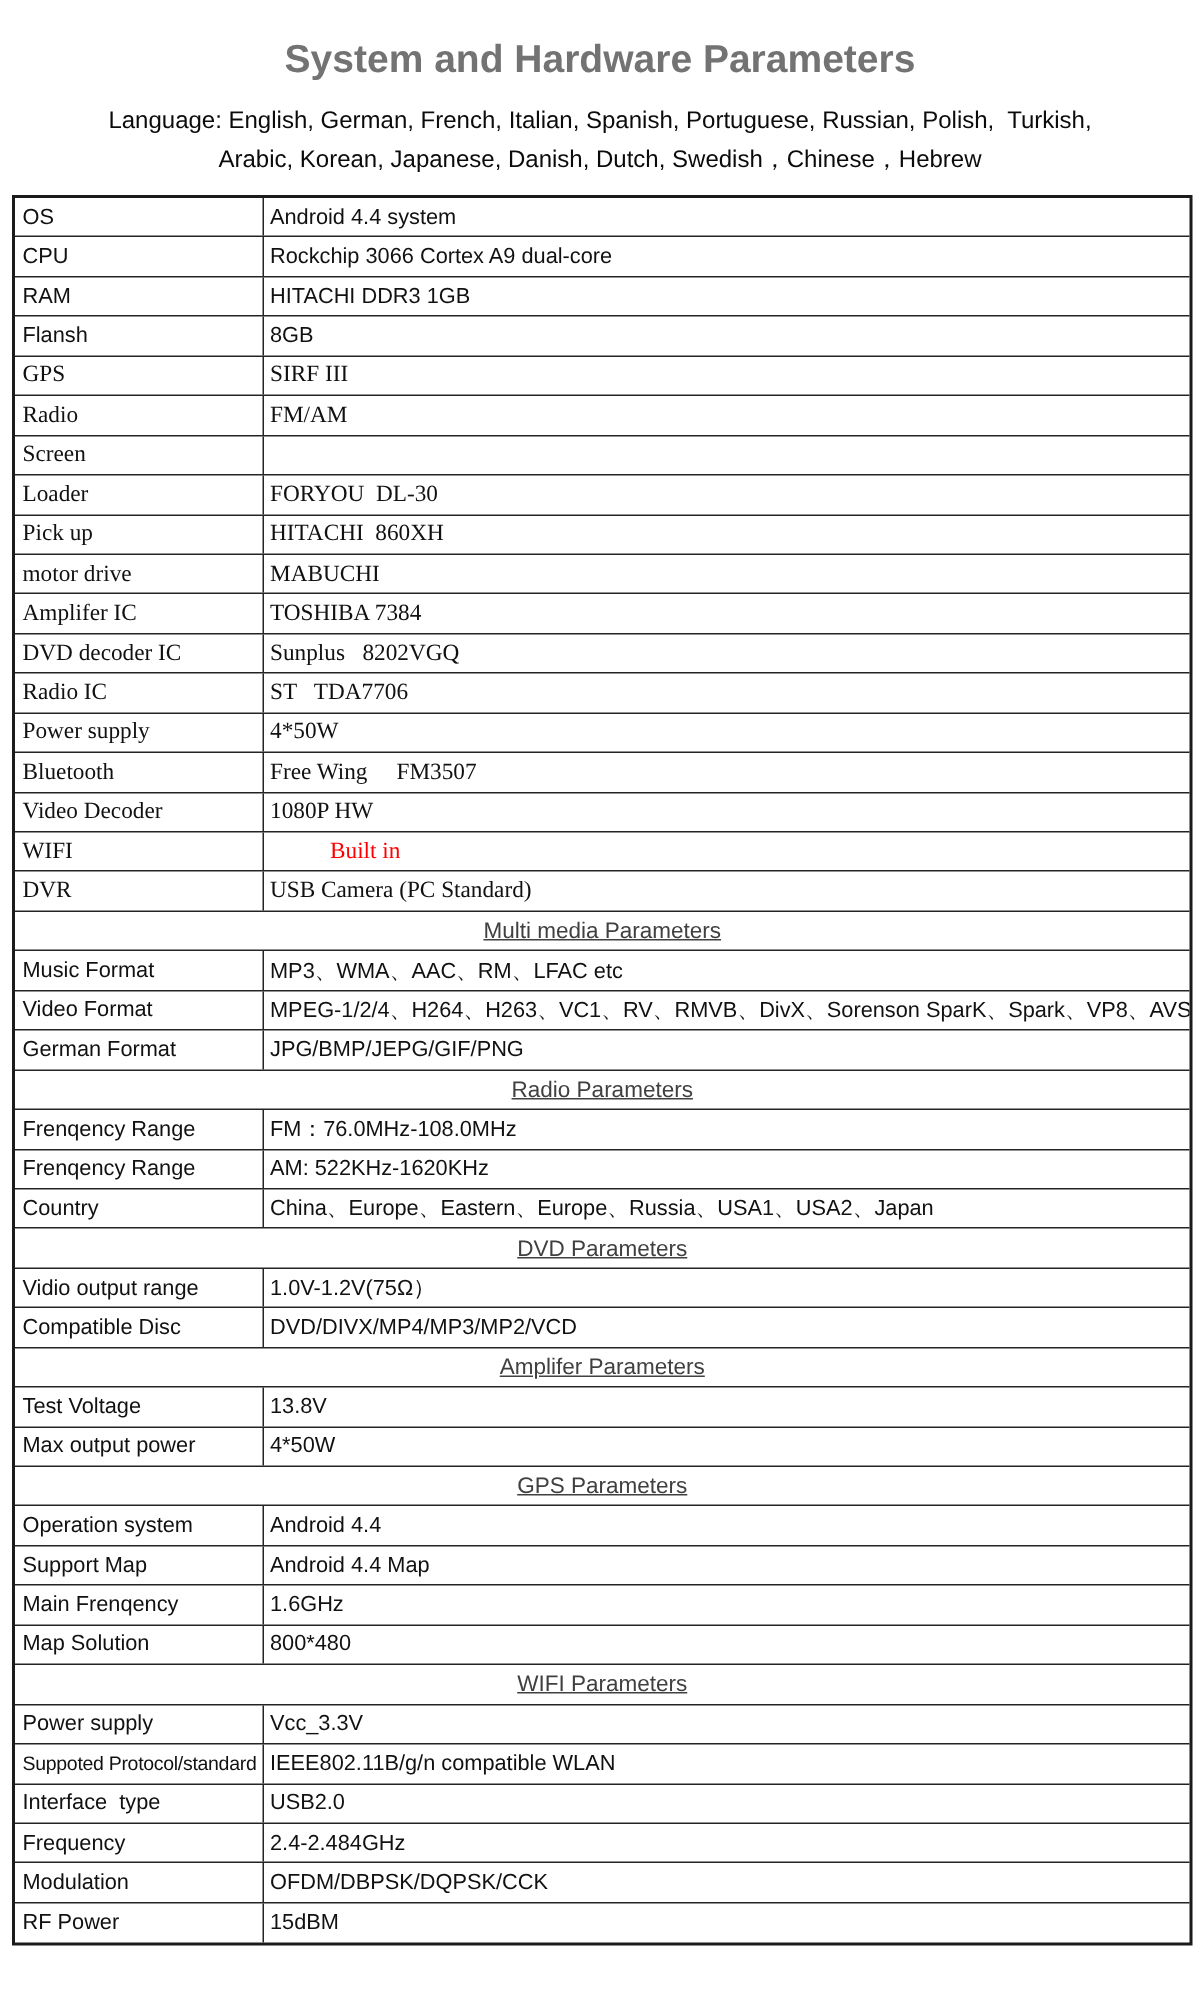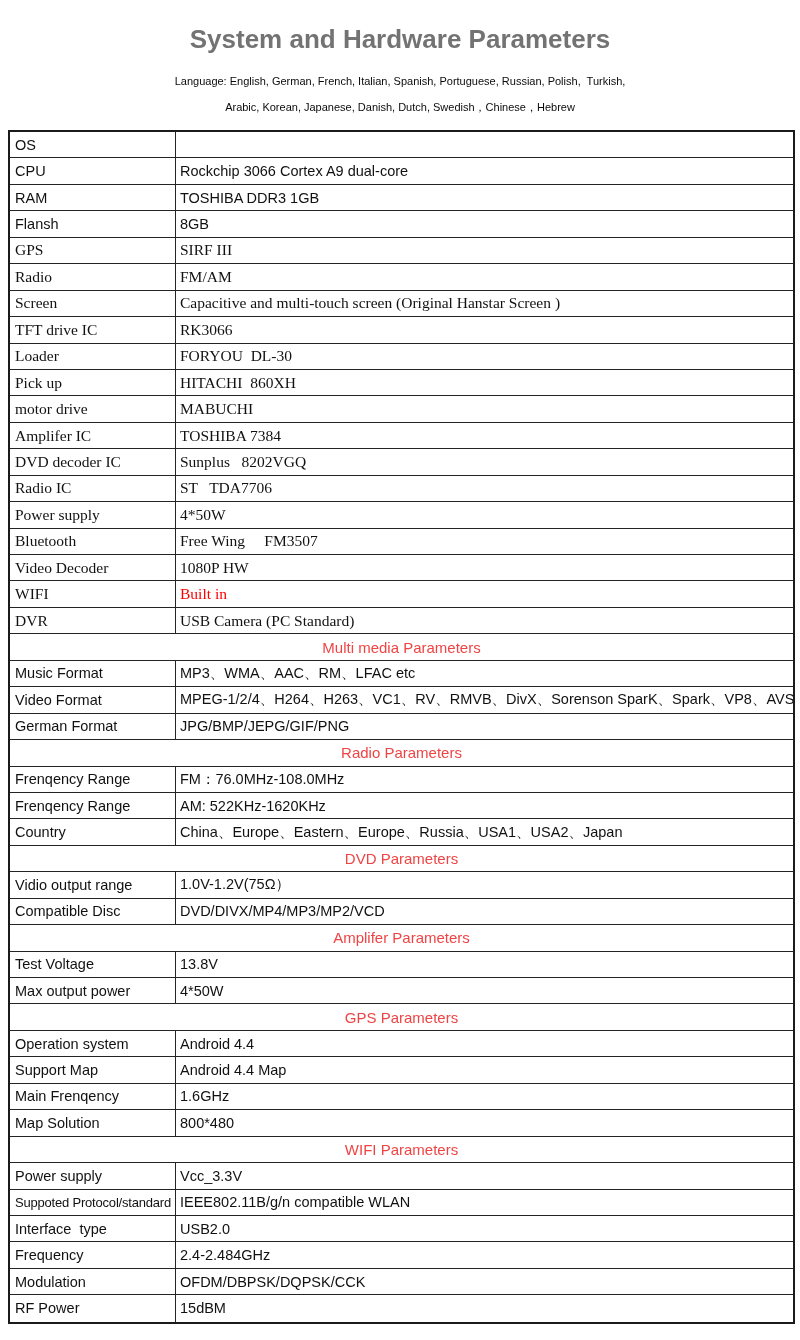--- a/index.html
+++ b/index.html
@@ -16,21 +16,21 @@
     font-weight:bold;
     font-size:26px;
     line-height:30px;
     margin-top:24px;
     color:#737373;
     white-space:pre;
   }
   .lang-block {
     margin-top:14px;
     text-align:center;
-    font-size:11px;
+    font-size:16px;
     line-height:26px;
     color:#0b0b0b;
   }
   .lang-line { white-space:pre; }
 
   .spec-table {
     position:absolute;
     left:8px; top:130px;
     width:787px;
     border:2px solid #1b1b1b;
@@ -65,64 +65,61 @@
   .tr.sans { font-family:"Liberation Sans", sans-serif; font-size:14.5px; }
   .tr.serif { font-family:"Liberation Serif", serif; font-size:15.5px; }
   .td.label.tight { font-size:13px; letter-spacing:-0.2px; }
   .section-cell {
     flex:1;
     display:flex;
     align-items:center;
     justify-content:center;
     font-family:"Liberation Sans", sans-serif;
     font-size:15px;
-    color:#ef4444;
+    color:#404040;
+    text-decoration:underline;
   }
 </style>
 </head>
 <body>
 
 <div class="page-title">System and Hardware Parameters</div>
 
 <div class="lang-block">
   <div class="lang-line">Language: English, German, French, Italian, Spanish, Portuguese, Russian, Polish,  Turkish,</div>
   <div class="lang-line">Arabic, Korean, Japanese, Danish, Dutch, Swedish，Chinese，Hebrew</div>
 </div>
 
 <div class="spec-table">
     <div class="tr data sans">
       <div class="td label">OS</div>
+      <div class="td value">Android 4.4 system</div>
     </div>
     <div class="tr data sans">
       <div class="td label">CPU</div>
       <div class="td value">Rockchip 3066 Cortex A9 dual-core</div>
     </div>
     <div class="tr data sans">
       <div class="td label">RAM</div>
-      <div class="td value">TOSHIBA DDR3 1GB</div>
+      <div class="td value">HITACHI DDR3 1GB</div>
     </div>
     <div class="tr data sans">
       <div class="td label">Flansh</div>
       <div class="td value">8GB</div>
     </div>
     <div class="tr data serif">
       <div class="td label">GPS</div>
       <div class="td value">SIRF III</div>
     </div>
     <div class="tr data serif">
       <div class="td label">Radio</div>
       <div class="td value">FM/AM</div>
     </div>
     <div class="tr data serif">
       <div class="td label">Screen</div>
-      <div class="td value">Capacitive and multi-touch screen (Original Hanstar Screen )</div>
-    </div>
-    <div class="tr data serif">
-      <div class="td label">TFT drive IC</div>
-      <div class="td value">RK3066</div>
     </div>
     <div class="tr data serif">
       <div class="td label">Loader</div>
       <div class="td value">FORYOU  DL-30</div>
     </div>
     <div class="tr data serif">
       <div class="td label">Pick up</div>
       <div class="td value">HITACHI  860XH</div>
     </div>
     <div class="tr data serif">
@@ -148,21 +145,21 @@
     <div class="tr data serif">
       <div class="td label">Bluetooth</div>
       <div class="td value">Free Wing     FM3507</div>
     </div>
     <div class="tr data serif">
       <div class="td label">Video Decoder</div>
       <div class="td value">1080P HW</div>
     </div>
     <div class="tr data serif">
       <div class="td label">WIFI</div>
-      <div class="td value" style="color: rgb(255, 0, 0);">Built in</div>
+      <div class="td value" style="color: rgb(255, 0, 0); margin-left: 40px;">Built in</div>
     </div>
     <div class="tr data serif">
       <div class="td label">DVR</div>
       <div class="td value">USB Camera (PC Standard)</div>
     </div>
     <div class="tr section sans">
       <div class="section-cell">Multi media Parameters</div>
     </div>
     <div class="tr data sans">
       <div class="td label">Music Format</div>

